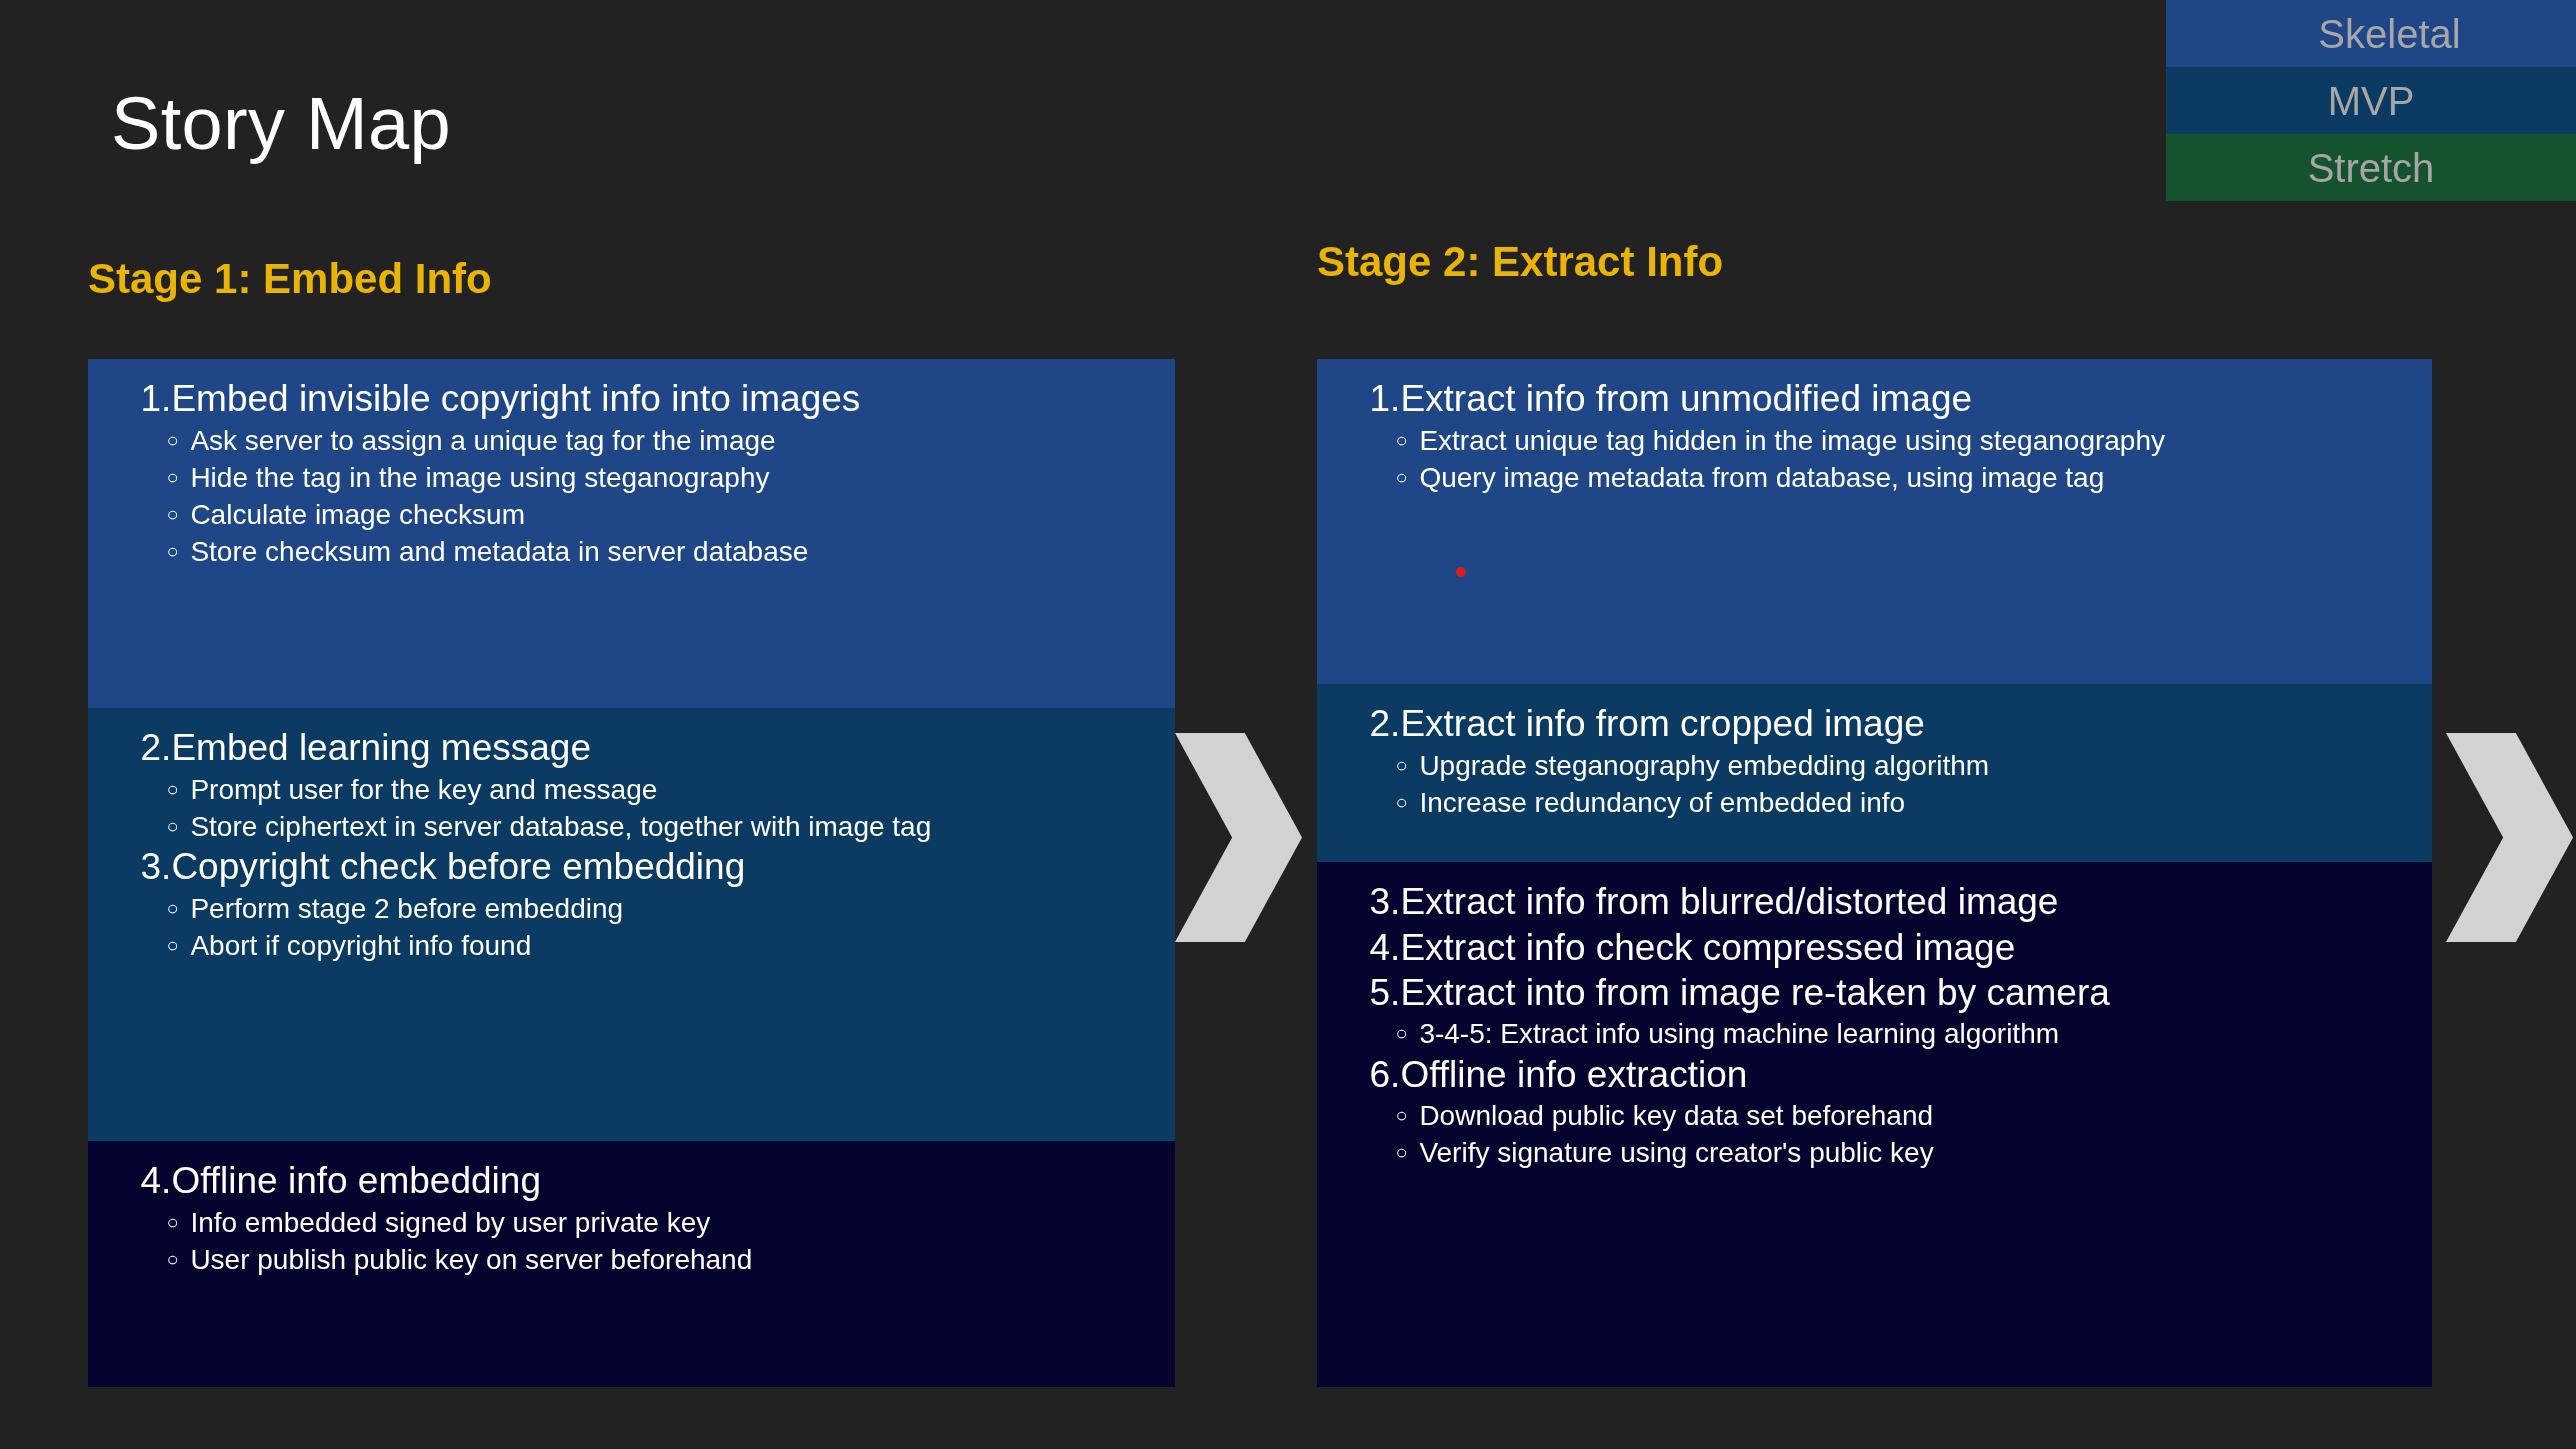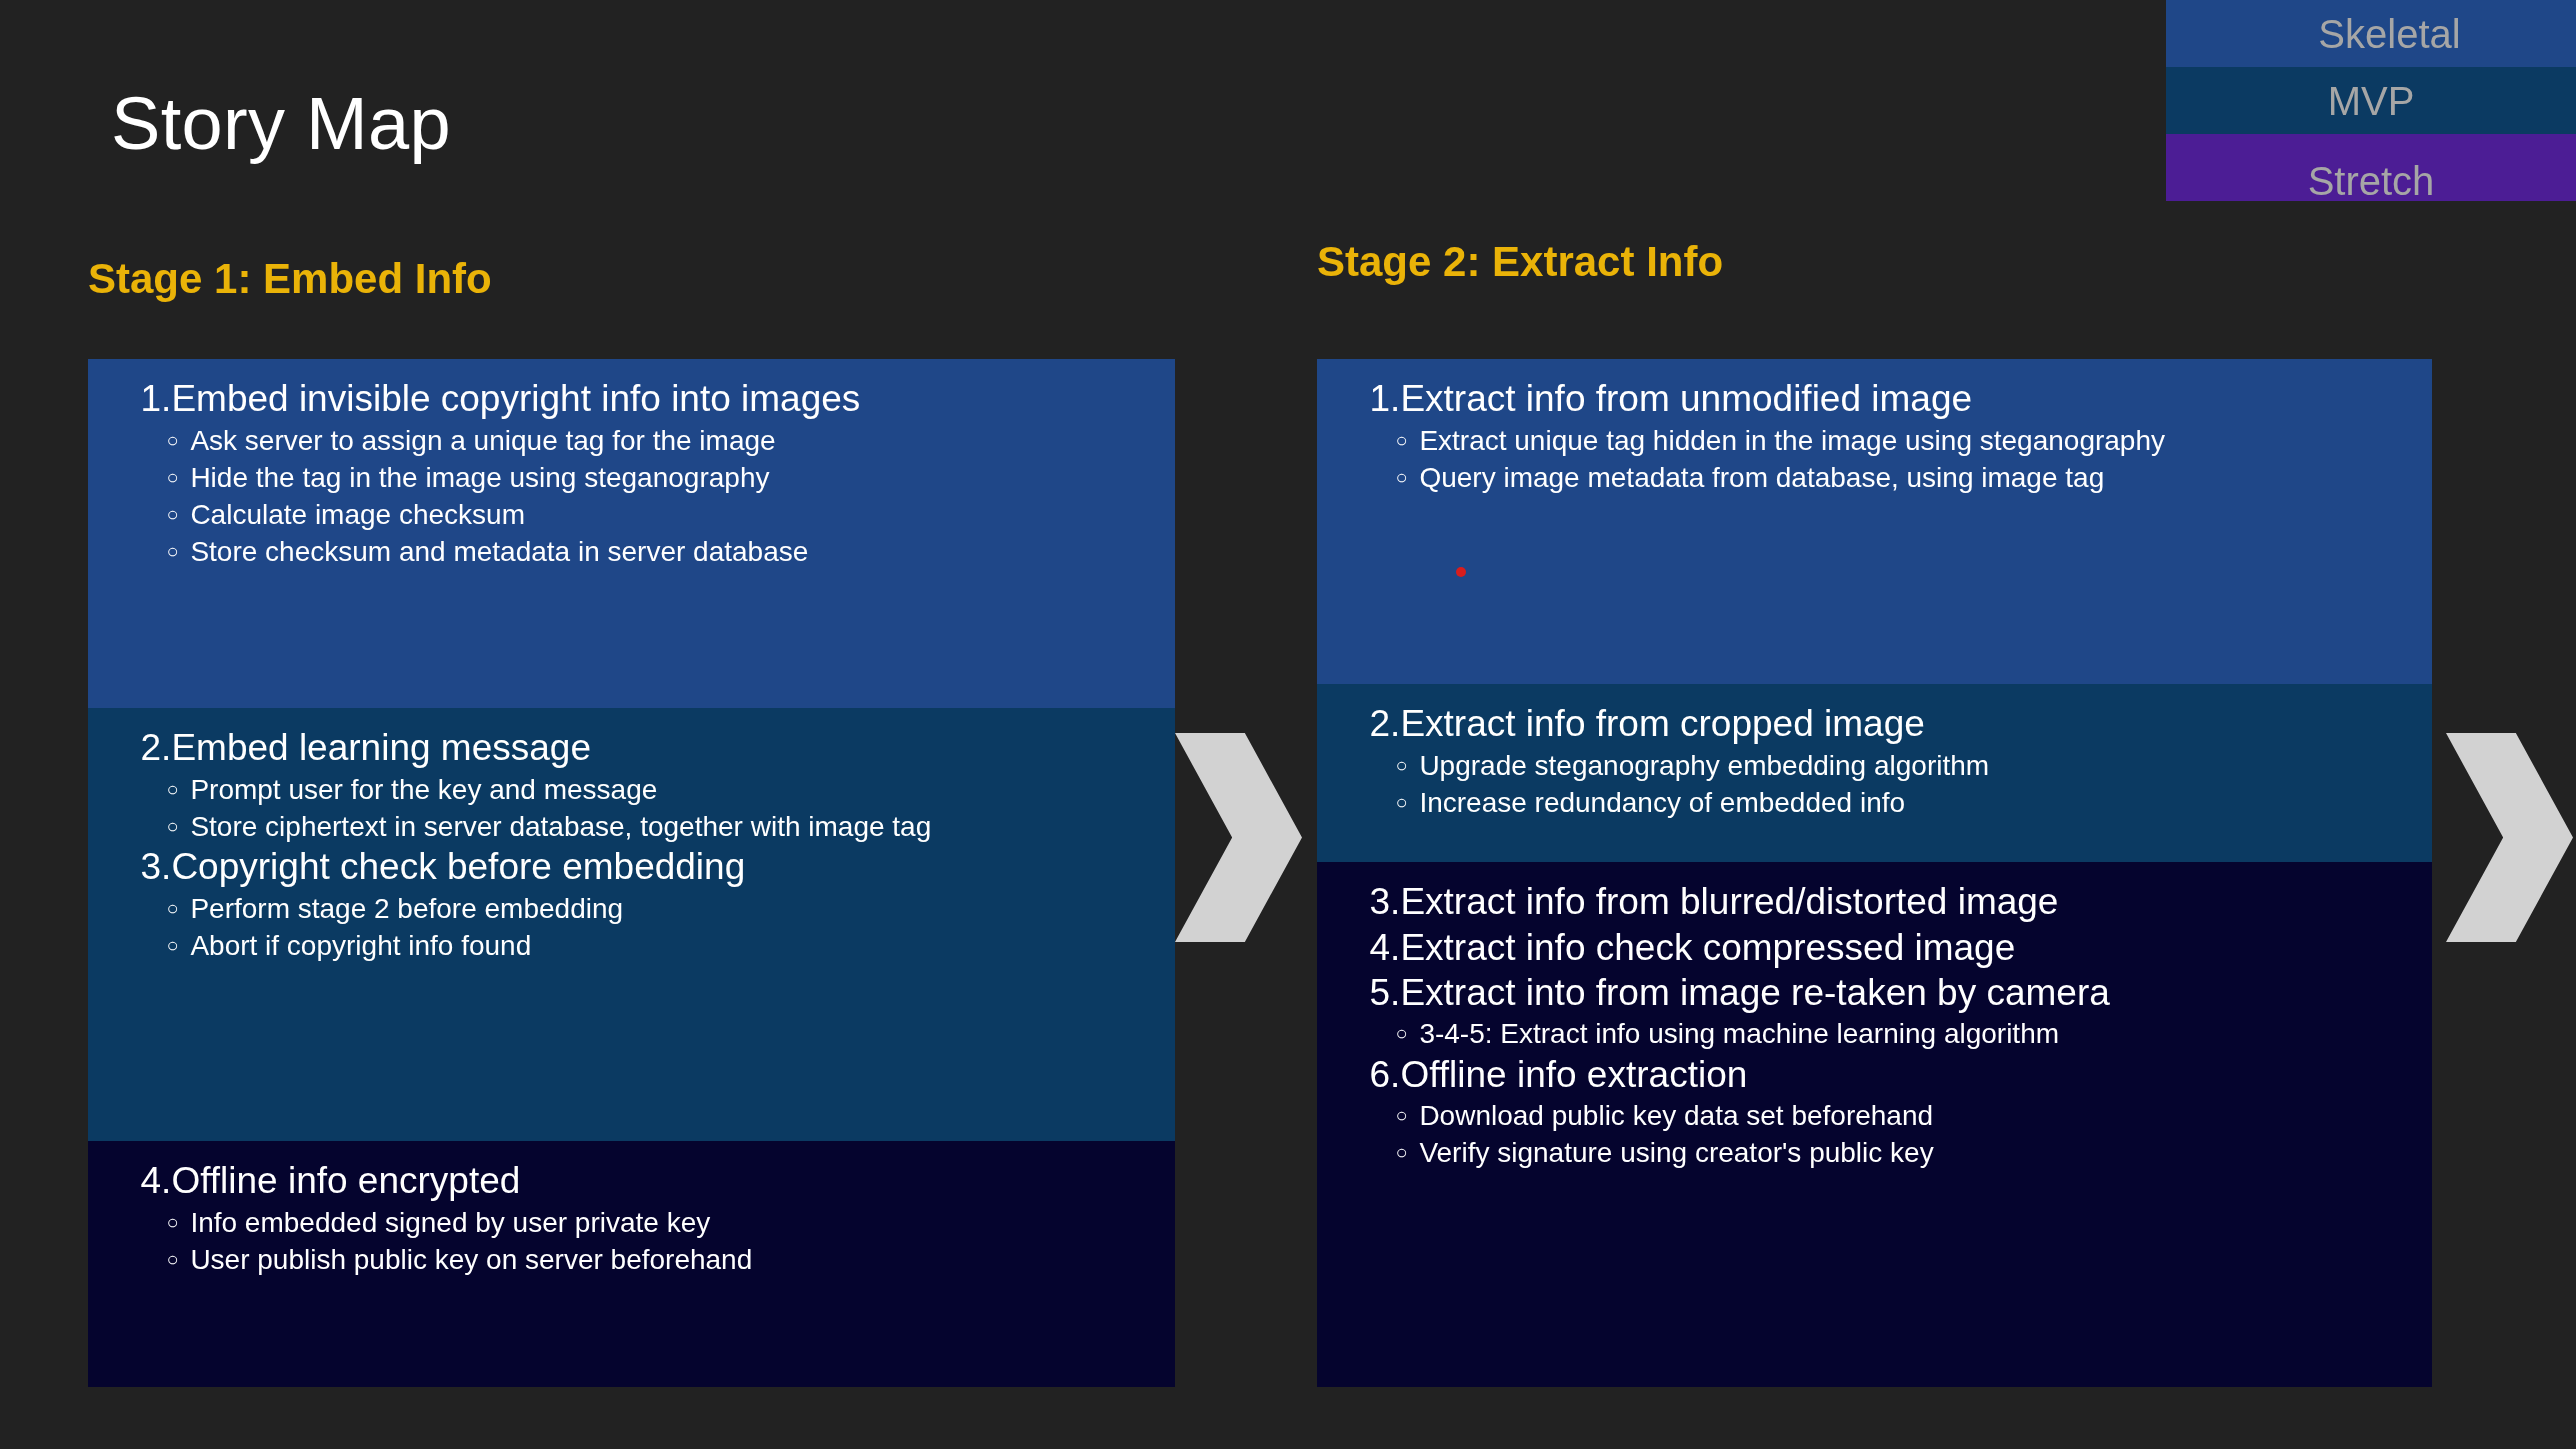--- a/index.html
+++ b/index.html
@@ -112,21 +112,21 @@
 </head>
 <body>
 
 <div id="legend">
     <div class="legend-band" style="background: rgb(31, 71, 136); padding-left: 37px;">
       <span>Skeletal</span>
     </div>
     <div class="legend-band" style="background: rgb(11, 58, 98);">
       <span>MVP</span>
     </div>
-    <div class="legend-band" style="background: #4c1d95; align-items: flex-end;">
+    <div class="legend-band" style="background: #14532d;">
       <span>Stretch</span>
     </div>
   </div>
 
 <div id="page-title">Story Map</div>
 
 <div class="stage-heading" id="stage1-heading">Stage 1: Embed Info</div>
 <div class="stage-heading" id="stage2-heading">Stage 2: Extract Info</div>
 
 <div class="stage-col" id="stage1-col">
@@ -180,21 +180,21 @@
         </li>
         <li class="sub">
           <span class="sub-bullet">○</span>
           <span class="sub-text">Abort if copyright info found</span>
         </li>
       </ul>
     </div>
     <div class="band stretch" style="background: rgb(5, 4, 46); height: 246px;">
       <div class="story">
         <div class="story-num">4.</div>
-        <div class="story-text">Offline info encrypted</div>
+        <div class="story-text">Offline info embedding</div>
       </div>
       <ul class="subs">
         <li class="sub">
           <span class="sub-bullet">○</span>
           <span class="sub-text">Info embedded signed by user private key</span>
         </li>
         <li class="sub">
           <span class="sub-bullet">○</span>
           <span class="sub-text">User publish public key on server beforehand</span>
         </li>

